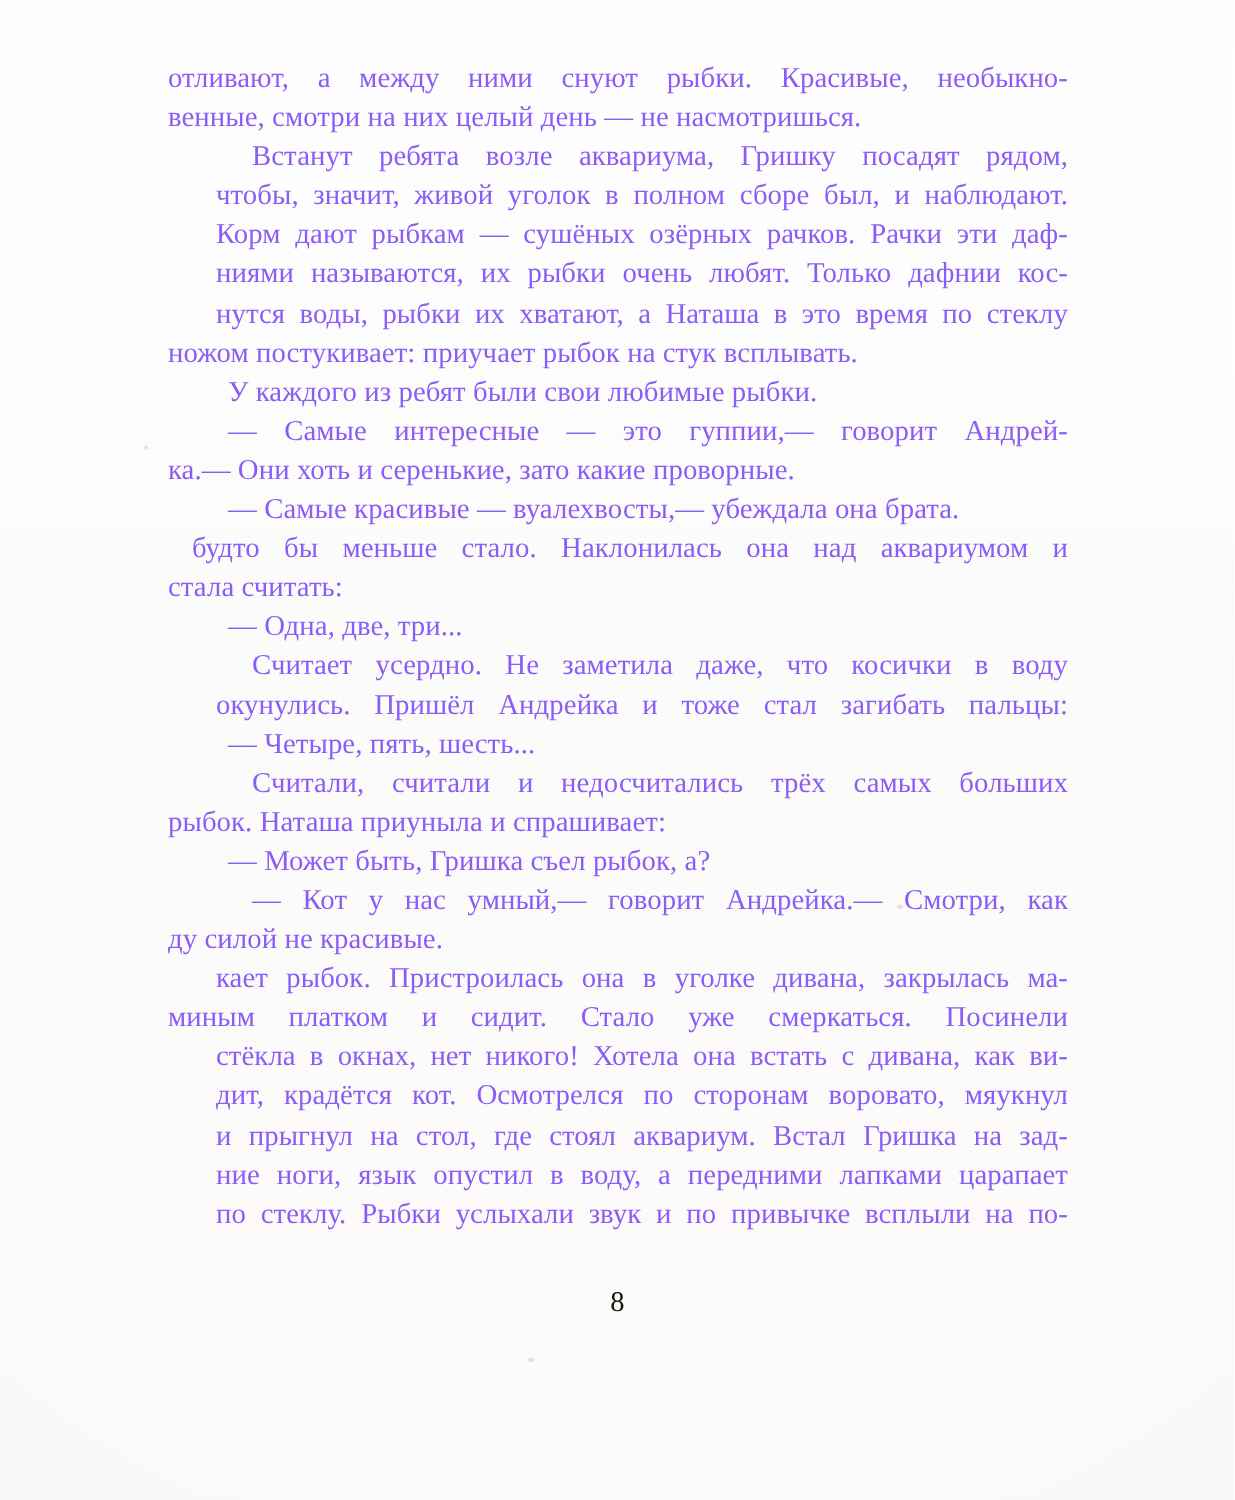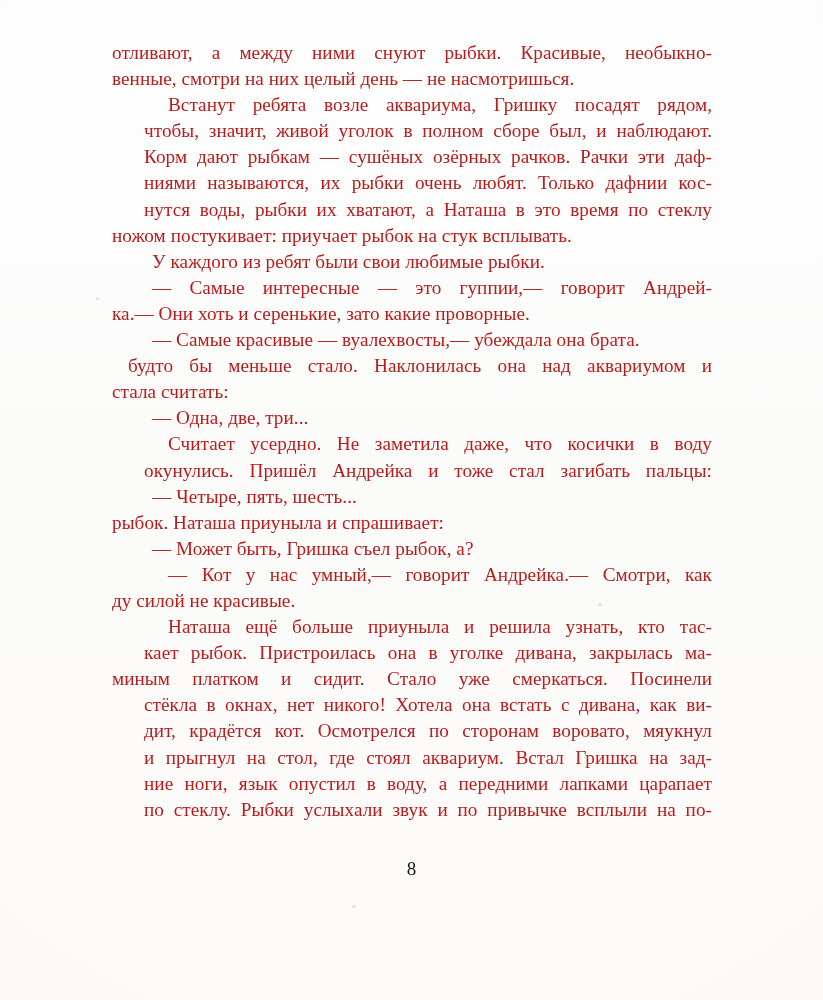--- a/index.html
+++ b/index.html
@@ -30,21 +30,21 @@
   .text-block {
     position: absolute;
     left: 112px;
     top: 40px;
     width: 600px;
   }
 
   .line {
     font-size: 19.2px;
     line-height: 26.1px;
-    color: #b91c1c;
+    color: #8b5cf6;
     white-space: nowrap;
     letter-spacing: 0.05px;
     font-weight: 400;
   }
 
   
   .line.j {
     white-space: normal;
     text-align: justify;
     text-align-last: justify;
@@ -111,25 +111,25 @@
       <div class="line "><span class="indent"></span><span>У каждого из ребят были свои любимые рыбки.</span></div>
       <div class="line jww"><span class="indent"></span><span>— Самые  интересные — это  гуппии,— говорит  Андрей-</span></div>
       <div class="line "><span>ка.— Они хоть и серенькие, зато какие проворные.</span></div>
       <div class="line "><span class="indent"></span><span>— Самые красивые — вуалехвосты,— убеждала она брата.</span></div>
       <div class="line jw"><span>будто бы меньше стало. Наклонилась  она  над  аквариумом  и</span></div>
       <div class="line "><span>стала считать:</span></div>
       <div class="line "><span class="indent"></span><span>— Одна, две, три...</span></div>
       <div class="line jw"><span class="indent"></span><span>Считает усердно. Не заметила даже,  что  косички  в  воду</span></div>
       <div class="line j"><span>окунулись. Пришёл Андрейка и тоже стал загибать пальцы:</span></div>
       <div class="line "><span class="indent"></span><span>–– Четыре, пять, шесть...</span></div>
+      <div class="line jw"><span class="indent"></span><span>Считали, считали  и  недосчитались  трёх  самых  больших</span></div>
       <div class="line "><span>рыбок. Наташа приуныла и спрашивает:</span></div>
       <div class="line "><span class="indent"></span><span>— Может быть, Гришка съел рыбок, а?</span></div>
       <div class="line jw"><span class="indent"></span><span>— Кот у нас  умный,— говорит  Андрейка.— Смотри,  как</span></div>
       <div class="line "><span>ду силой не красивые.</span></div>
-      <div class="line jw"><span class="indent"></span><span>Наташа ещё больше приуныла и решила узнать,  кто  тас-</span></div>
       <div class="line j"><span>кает рыбок. Пристроилась она в уголке дивана, закрылась ма-</span></div>
       <div class="line jww"><span>миным  платком  и  сидит.  Стало  уже  смеркаться.  Посинели</span></div>
       <div class="line j"><span>стёкла в окнах, нет никого! Хотела она встать с дивана, как ви-</span></div>
       <div class="line j"><span>дит, крадётся кот. Осмотрелся по сторонам воровато, мяукнул</span></div>
       <div class="line j"><span>и прыгнул на стол, где стоял аквариум. Встал Гришка на зад-</span></div>
       <div class="line j"><span>ние ноги, язык опустил в воду, а передними лапками царапает</span></div>
       <div class="line j"><span>по стеклу. Рыбки услыхали звук и по привычке всплыли на по-</span></div>
     </div>
 
   <div class="page-number">8</div>

